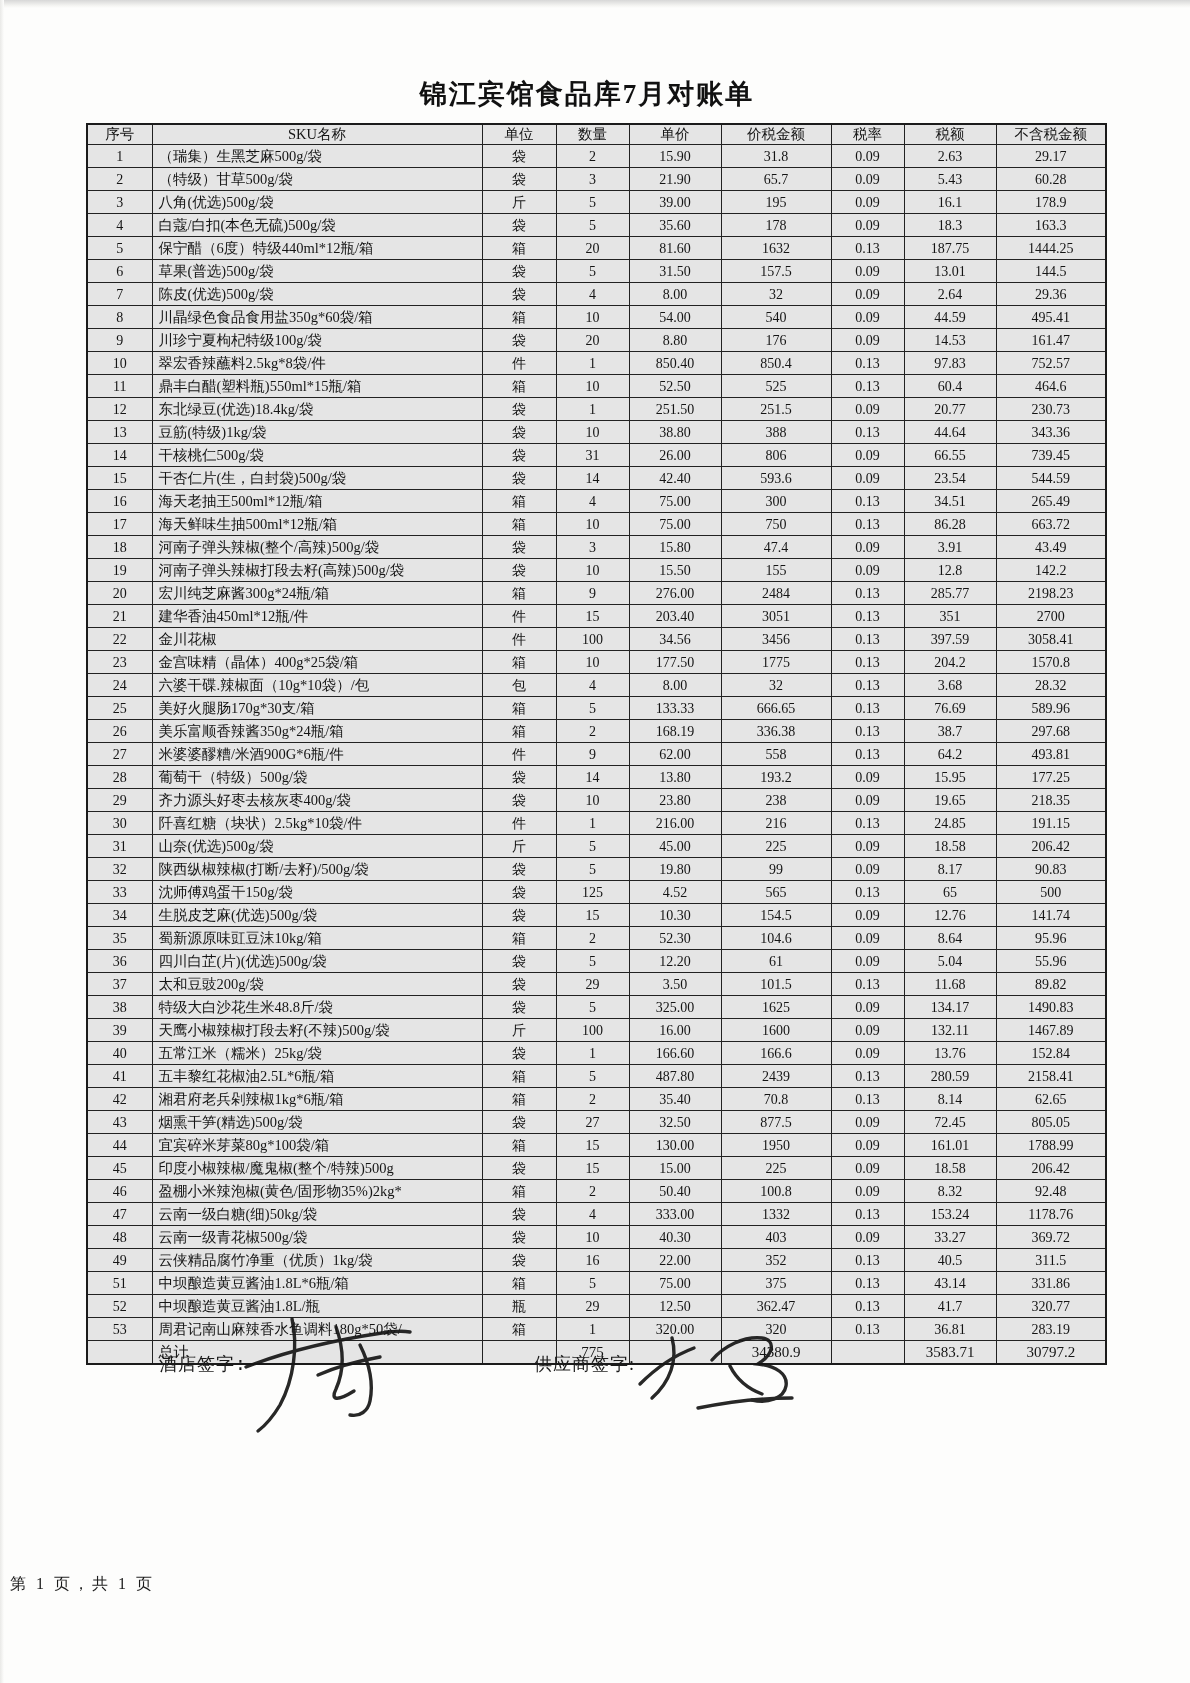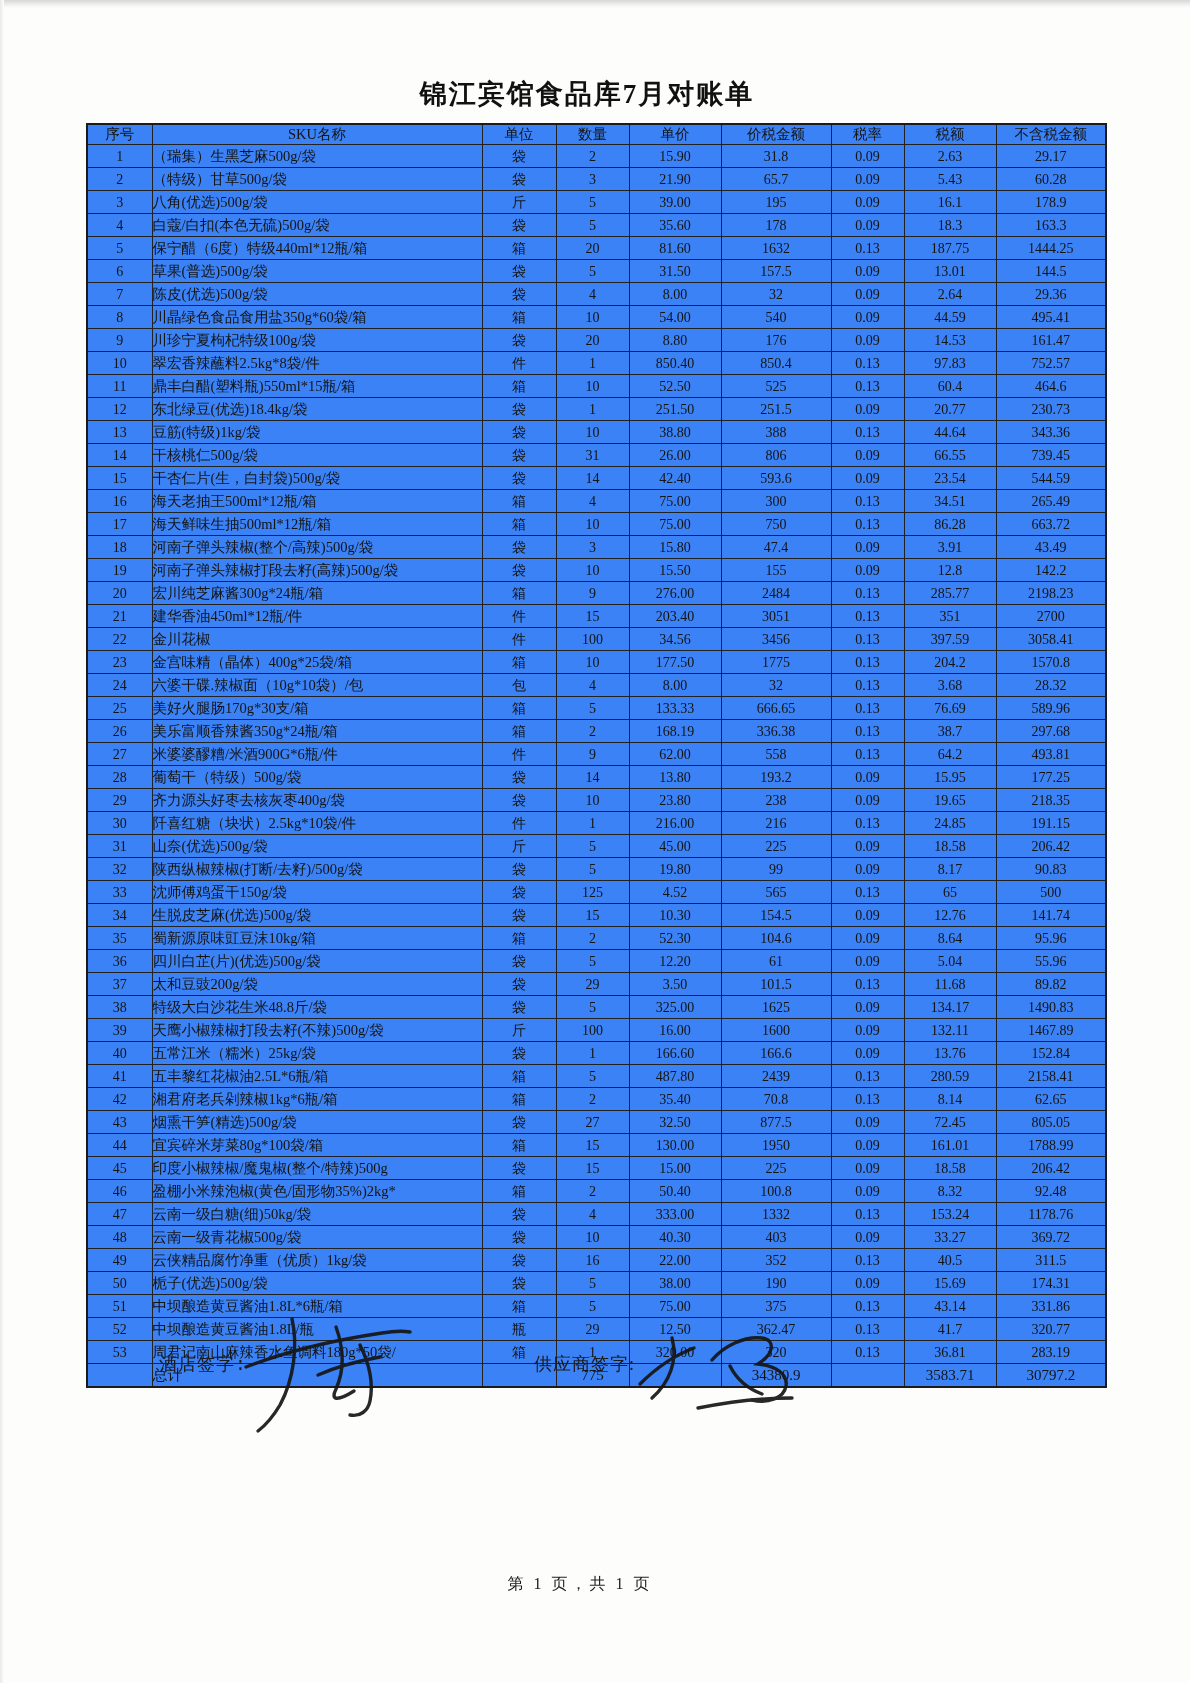--- a/index.html
+++ b/index.html
@@ -24,21 +24,21 @@
     text-align:center;
     font-size:27px;font-weight:bold;letter-spacing:2px;
     color:#111;
   }
   table.acct{
     position:absolute;top:123px;left:86px;
     width:1019px;
     border-collapse:collapse;
     table-layout:fixed;
     border:2px solid #1b1b1b;
-    background:#3b82f6;
+    background:#e5e5e5;
   }
   table.acct th, table.acct td{
     border:1px solid #222;
     padding:0 3px;
     font-weight:normal;
     font-size:14px;
     white-space:nowrap;
     overflow:hidden;
     text-align:center;
     color:#141414;
@@ -47,43 +47,44 @@
     height:19px;
     line-height:19px;
     font-size:14.5px;
   }
   table.acct td{
     height:22px;
     line-height:21px;
   }
   table.acct td.c-name{
     text-align:left;
-    padding-left:0;
+    padding-left:6px;
     font-size:14.5px;
   }
   table.acct tr[data-name="total-row"] td{
     font-size:15px;
   }
   .sig-label{
     position:absolute;
     font-size:18px;
     color:#1a1a1a;
     letter-spacing:1px;
   }
   .sig-label.hotel{top:1352px;left:159px;font-family:Liberation Mono, monospace;}
   .sig-label.supplier{top:1352px;left:534px;}
   .sig-svg{position:absolute;}
   .sig-svg.hotel{top:1305px;left:232px;}
   .sig-svg.supplier{top:1320px;left:628px;}
   .page-footer{
     position:absolute;top:1574px;left:0;width:1160px;
-    text-align:center;
+    text-align:left;
     font-size:16px;
     letter-spacing:3px;
     color:#1c1c1c;
+    padding-left:10px;
   }
 </style>
 </head>
 <body>
 
 <div class="scan-edge-top" data-name="scan-edge"></div>
 <div class="scan-edge-left" data-name="scan-edge"></div>
 
 <div class="doc-title" data-name="page-title">锦江宾馆食品库7月对账单</div>
 
@@ -646,31 +647,20 @@
         <td class="c-name" data-name="sku-name-cell">云侠精品腐竹净重（优质）1kg/袋</td>
         <td class="c-num" data-name="value-cell">袋</td>
         <td class="c-num" data-name="value-cell">16</td>
         <td class="c-num" data-name="value-cell">22.00</td>
         <td class="c-num" data-name="value-cell">352</td>
         <td class="c-num" data-name="value-cell">0.13</td>
         <td class="c-num" data-name="value-cell">40.5</td>
         <td class="c-num" data-name="value-cell">311.5</td>
       </tr>
       <tr data-name="table-row">
-        <td class="c-num" data-name="value-cell">50</td>
-        <td class="c-name" data-name="sku-name-cell">栀子(优选)500g/袋</td>
-        <td class="c-num" data-name="value-cell">袋</td>
-        <td class="c-num" data-name="value-cell">5</td>
-        <td class="c-num" data-name="value-cell">38.00</td>
-        <td class="c-num" data-name="value-cell">190</td>
-        <td class="c-num" data-name="value-cell">0.09</td>
-        <td class="c-num" data-name="value-cell">15.69</td>
-        <td class="c-num" data-name="value-cell">174.31</td>
-      </tr>
-      <tr data-name="table-row">
         <td class="c-num" data-name="value-cell">51</td>
         <td class="c-name" data-name="sku-name-cell">中坝酿造黄豆酱油1.8L*6瓶/箱</td>
         <td class="c-num" data-name="value-cell">箱</td>
         <td class="c-num" data-name="value-cell">5</td>
         <td class="c-num" data-name="value-cell">75.00</td>
         <td class="c-num" data-name="value-cell">375</td>
         <td class="c-num" data-name="value-cell">0.13</td>
         <td class="c-num" data-name="value-cell">43.14</td>
         <td class="c-num" data-name="value-cell">331.86</td>
       </tr>

